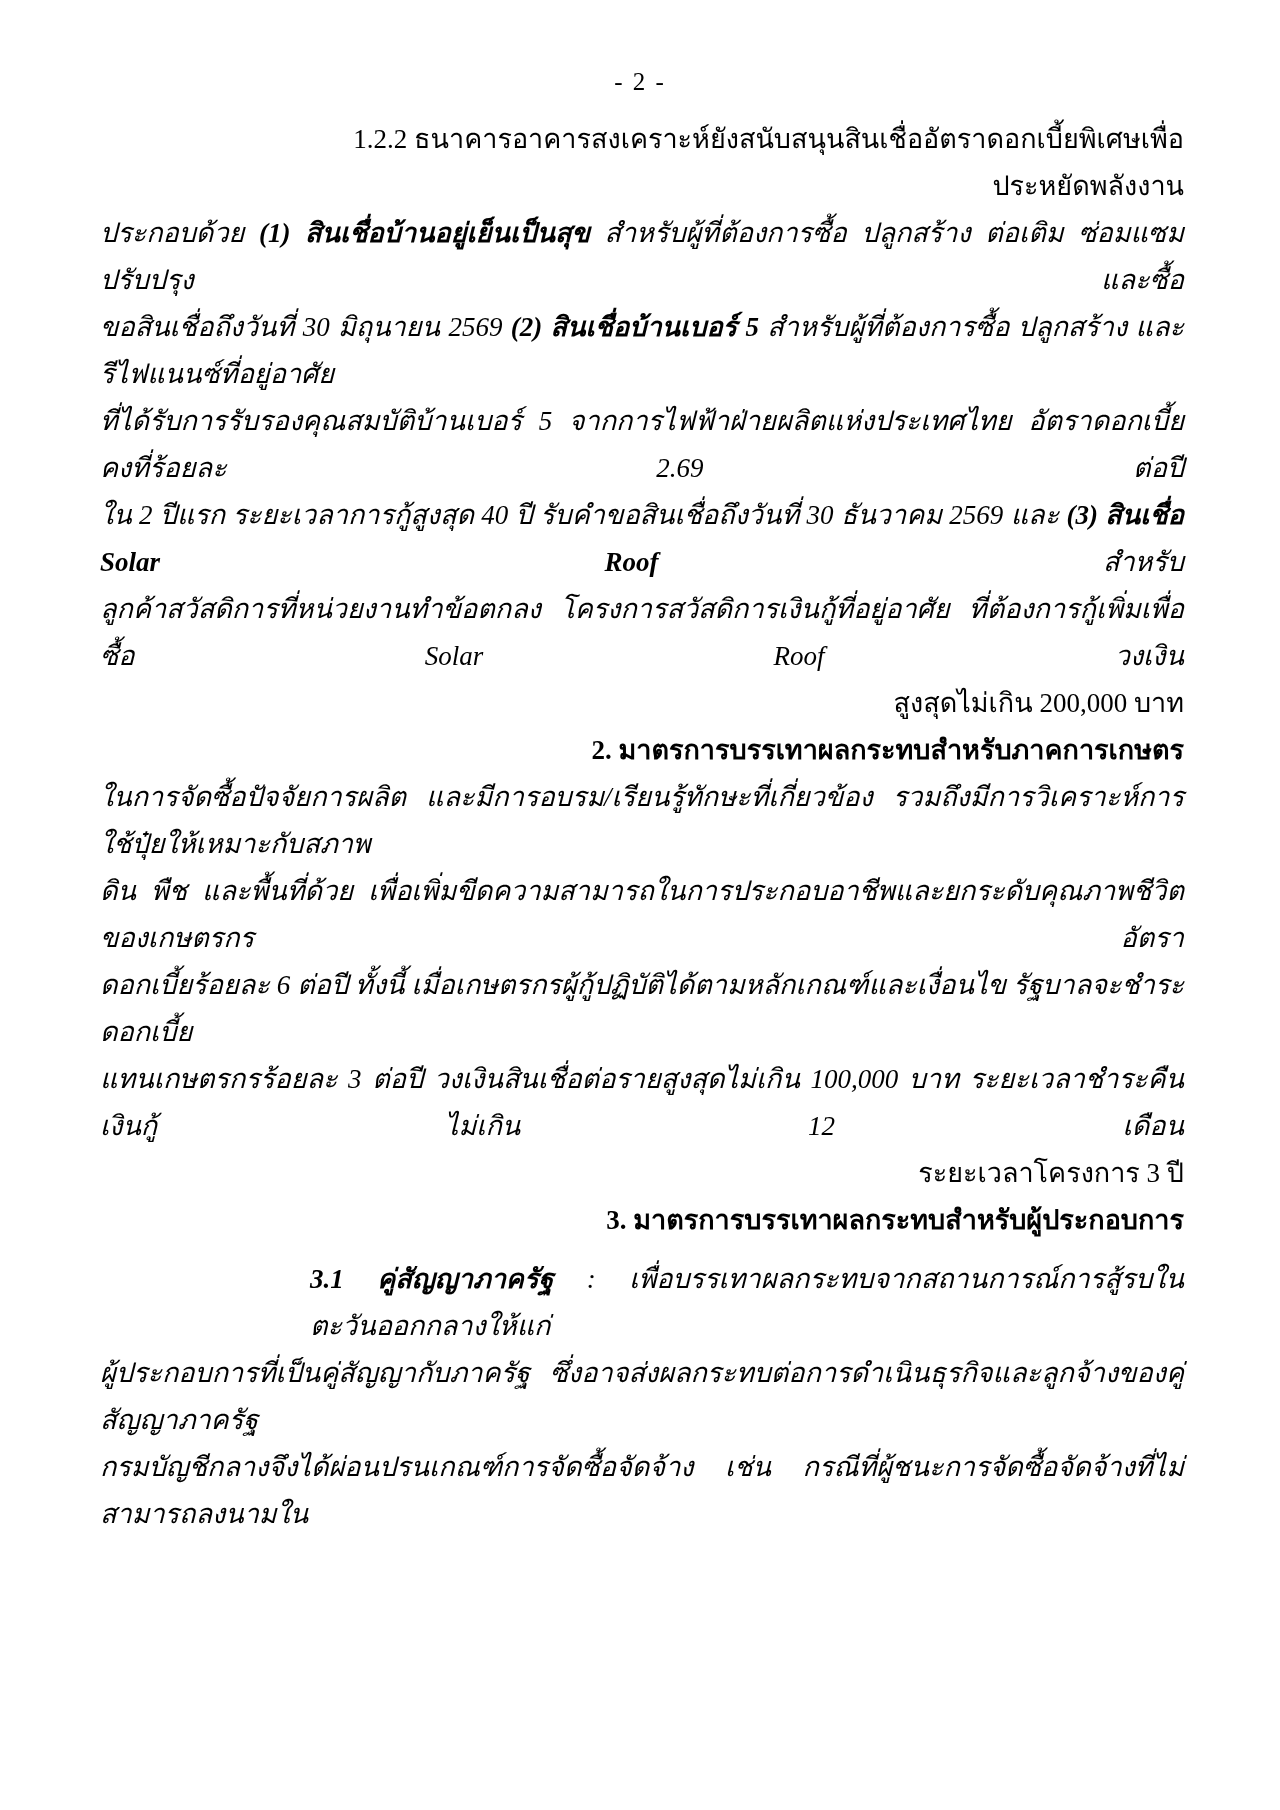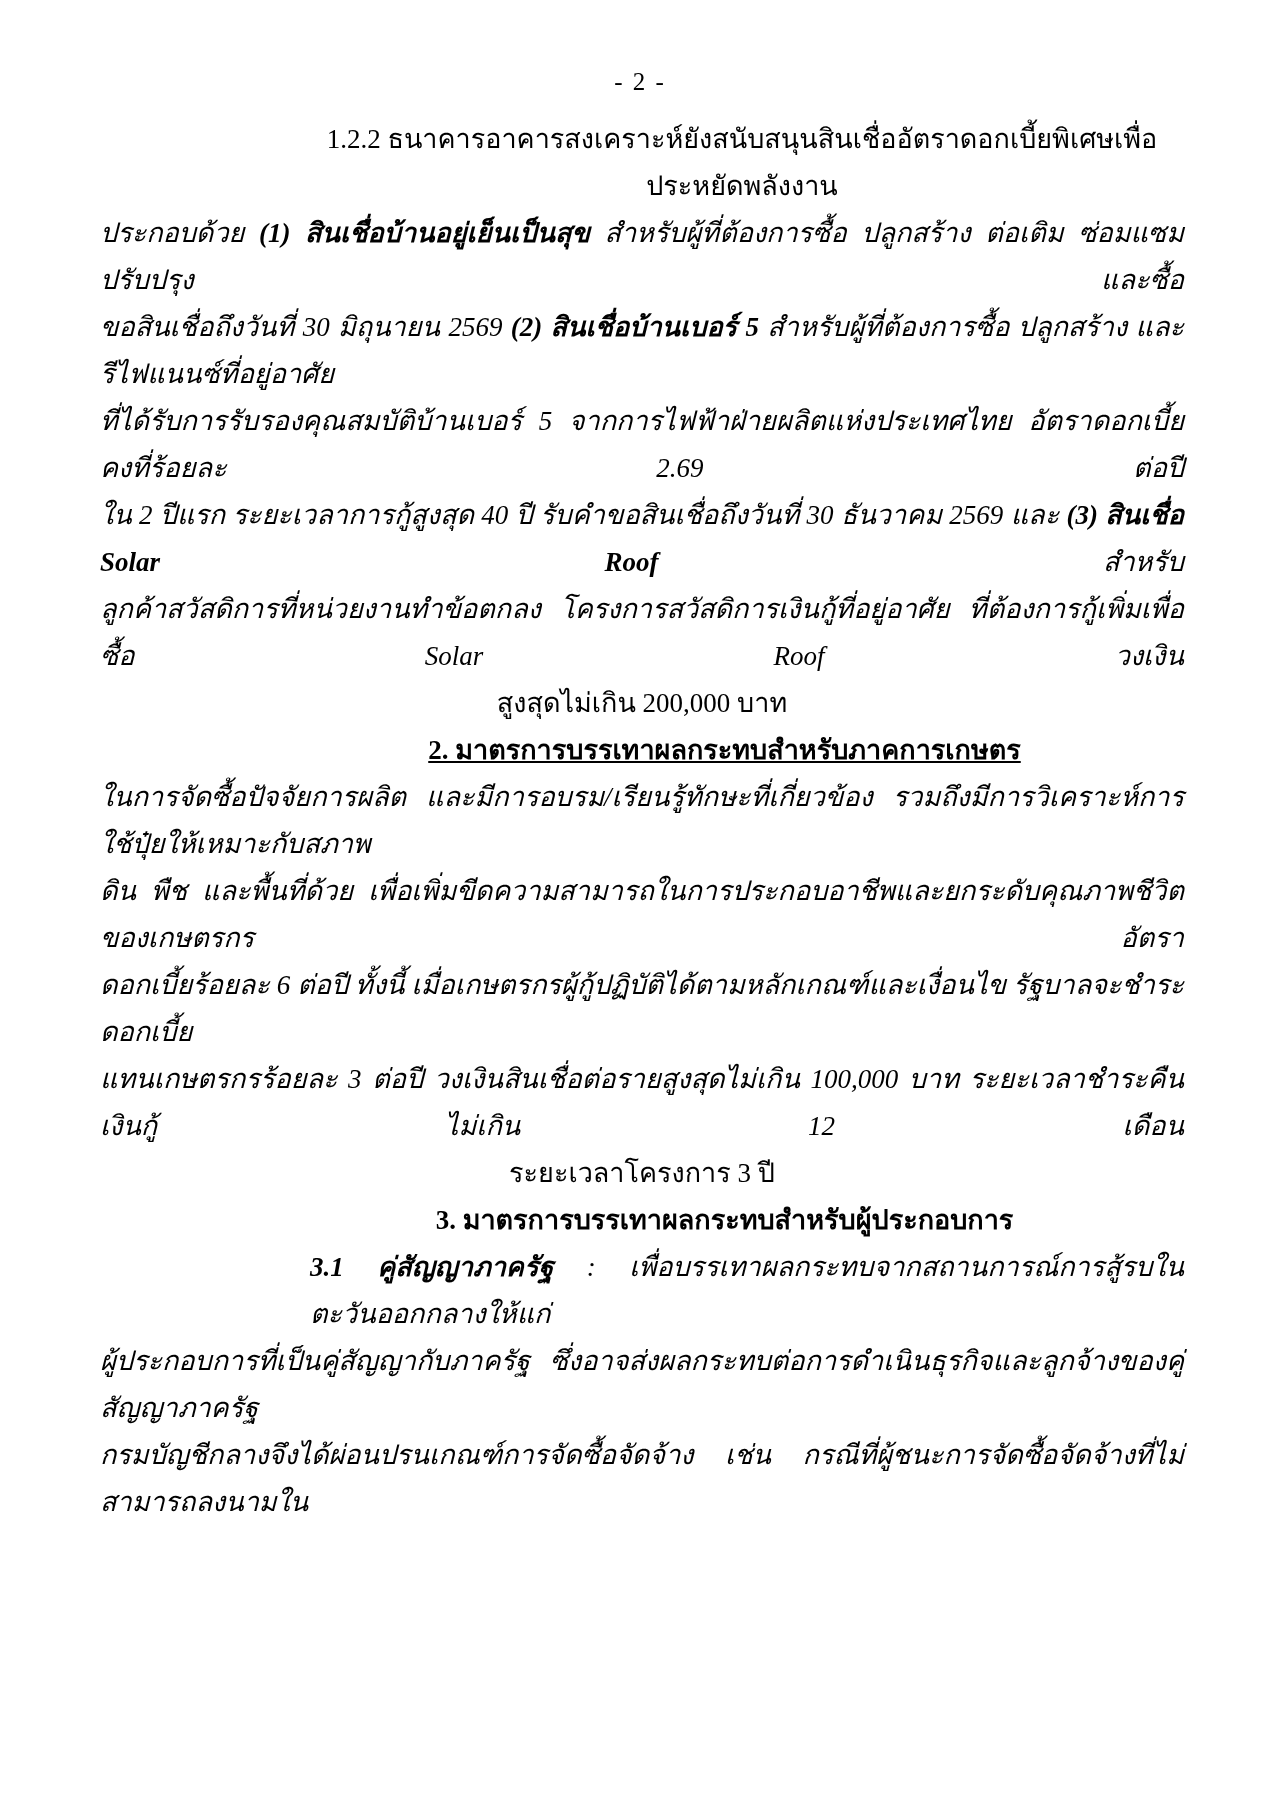--- a/index.html
+++ b/index.html
@@ -26,21 +26,21 @@
     position: absolute;
     top: 116px;
     left: 100px;
     width: 1084px;
   }
   .doc-line {
     font-size: 27px;
     line-height: 47px;
     min-height: 47px;
     white-space: normal;
-    text-align: center;
+    text-align: right;
   }
   .doc-line.just {
     text-align: justify;
     text-align-last: justify;
     font-style: italic;
   }
   .seg { font-weight: normal; }
   .seg.bold { font-weight: bold; }
 </style>
 </head>
@@ -49,25 +49,25 @@
 <div class="page">
   <div class="page-number">- 2 -</div>
   <div class="doc-body">
       <div class="doc-line" style="padding-left: 200px;"><span class="seg">1.2.2 ธนาคารอาคารสงเคราะห์ยังสนับสนุนสินเชื่ออัตราดอกเบี้ยพิเศษเพื่อประหยัดพลังงาน</span></div>
       <div class="doc-line just"><span class="seg">ประกอบด้วย </span><span class="seg bold">(1) สินเชื่อบ้านอยู่เย็นเป็นสุข</span><span class="seg"> สำหรับผู้ที่ต้องการซื้อ ปลูกสร้าง ต่อเติม ซ่อมแซม ปรับปรุง และซื้อ</span></div>
       <div class="doc-line just"><span class="seg">ขอสินเชื่อถึงวันที่ 30 มิถุนายน 2569 </span><span class="seg bold">(2) สินเชื่อบ้านเบอร์ 5</span><span class="seg"> สำหรับผู้ที่ต้องการซื้อ ปลูกสร้าง และรีไฟแนนซ์ที่อยู่อาศัย</span></div>
       <div class="doc-line just"><span class="seg">ที่ได้รับการรับรองคุณสมบัติบ้านเบอร์ 5 จากการไฟฟ้าฝ่ายผลิตแห่งประเทศไทย อัตราดอกเบี้ยคงที่ร้อยละ 2.69 ต่อปี</span></div>
       <div class="doc-line just"><span class="seg">ใน 2 ปีแรก ระยะเวลาการกู้สูงสุด 40 ปี รับคำขอสินเชื่อถึงวันที่ 30 ธันวาคม 2569 และ </span><span class="seg bold">(3) สินเชื่อ Solar Roof</span><span class="seg"> สำหรับ</span></div>
       <div class="doc-line just"><span class="seg">ลูกค้าสวัสดิการที่หน่วยงานทำข้อตกลง โครงการสวัสดิการเงินกู้ที่อยู่อาศัย ที่ต้องการกู้เพิ่มเพื่อซื้อ Solar Roof วงเงิน</span></div>
       <div class="doc-line"><span class="seg">สูงสุดไม่เกิน 200,000 บาท</span></div>
-      <div class="doc-line" style="padding-left: 165px; text-decoration: underline;"><span class="seg bold">2. มาตรการบรรเทาผลกระทบสำหรับภาคการเกษตร</span></div>
+      <div class="doc-line" style="padding-left: 165px;"><span class="seg bold">2. มาตรการบรรเทาผลกระทบสำหรับภาคการเกษตร</span></div>
       <div class="doc-line just"><span class="seg">ในการจัดซื้อปัจจัยการผลิต และมีการอบรม/เรียนรู้ทักษะที่เกี่ยวข้อง รวมถึงมีการวิเคราะห์การใช้ปุ๋ยให้เหมาะกับสภาพ</span></div>
       <div class="doc-line just"><span class="seg">ดิน พืช และพื้นที่ด้วย เพื่อเพิ่มขีดความสามารถในการประกอบอาชีพและยกระดับคุณภาพชีวิตของเกษตรกร อัตรา</span></div>
       <div class="doc-line just"><span class="seg">ดอกเบี้ยร้อยละ 6 ต่อปี ทั้งนี้ เมื่อเกษตรกรผู้กู้ปฏิบัติได้ตามหลักเกณฑ์และเงื่อนไข รัฐบาลจะชำระดอกเบี้ย</span></div>
       <div class="doc-line just"><span class="seg">แทนเกษตรกรร้อยละ 3 ต่อปี วงเงินสินเชื่อต่อรายสูงสุดไม่เกิน 100,000 บาท ระยะเวลาชำระคืนเงินกู้ ไม่เกิน 12 เดือน</span></div>
       <div class="doc-line"><span class="seg">ระยะเวลาโครงการ 3 ปี</span></div>
       <div class="doc-line" style="padding-left: 165px;"><span class="seg bold">3. มาตรการบรรเทาผลกระทบสำหรับผู้ประกอบการ</span></div>
-      <div class="doc-line just" style="padding-left: 210px;"><span class="seg bold">3.1 คู่สัญญาภาครัฐ</span><span class="seg"> : เพื่อบรรเทาผลกระทบจากสถานการณ์การสู้รบในตะวันออกกลางให้แก่</span></div>
+      <div class="doc-line just" style="padding-left: 210px; margin-top: 12px;"><span class="seg bold">3.1 คู่สัญญาภาครัฐ</span><span class="seg"> : เพื่อบรรเทาผลกระทบจากสถานการณ์การสู้รบในตะวันออกกลางให้แก่</span></div>
       <div class="doc-line just"><span class="seg">ผู้ประกอบการที่เป็นคู่สัญญากับภาครัฐ ซึ่งอาจส่งผลกระทบต่อการดำเนินธุรกิจและลูกจ้างของคู่สัญญาภาครัฐ</span></div>
       <div class="doc-line just"><span class="seg">กรมบัญชีกลางจึงได้ผ่อนปรนเกณฑ์การจัดซื้อจัดจ้าง เช่น กรณีที่ผู้ชนะการจัดซื้อจัดจ้างที่ไม่สามารถลงนามใน</span></div>
       <div class="doc-line just"></div>
     </div>
 </div>
 
 </body></html>

